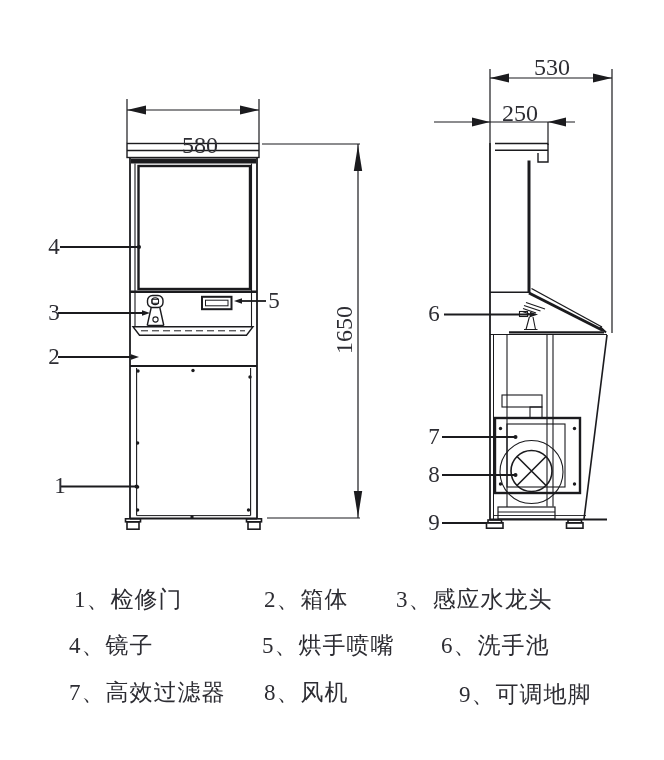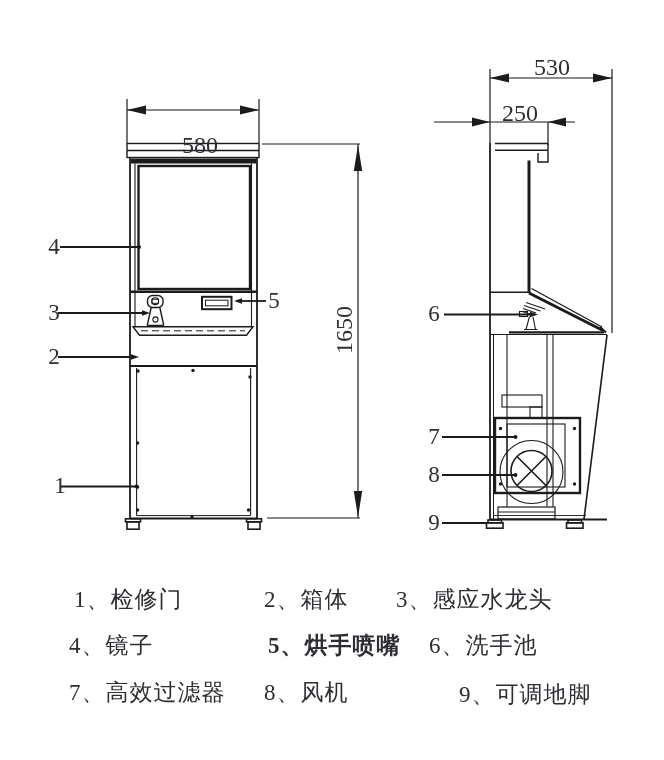--- a/index.html
+++ b/index.html
@@ -215,20 +215,20 @@
   <span class="t callout" style="left:423px;top:301px;">6</span>
   <span class="t callout" style="left:423px;top:424px;">7</span>
   <span class="t callout" style="left:423px;top:462px;">8</span>
   <span class="t callout" style="left:423px;top:510px;">9</span>
 
   <div>
     <span class="t legend-item" style="left:74px;top:584px;">1、检修门</span>
     <span class="t legend-item" style="left:264px;top:584px;">2、箱体</span>
     <span class="t legend-item" style="left:396px;top:584px;">3、感应水龙头</span>
     <span class="t legend-item" style="left:69px;top:630px;">4、镜子</span>
-    <span class="t legend-item" style="left:268px;top:630px;font-weight:bold;">5、烘手喷嘴</span>
-    <span class="t legend-item" style="left:429px;top:630px;">6、洗手池</span>
+    <span class="t legend-item" style="left:262px;top:630px;">5、烘手喷嘴</span>
+    <span class="t legend-item" style="left:441px;top:630px;">6、洗手池</span>
     <span class="t legend-item" style="left:69px;top:677px;">7、高效过滤器</span>
     <span class="t legend-item" style="left:264px;top:677px;">8、风机</span>
     <span class="t legend-item" style="left:431px;top:679px;margin-left:28px;">9、可调地脚</span>
   </div>
 
 </div>
 
 </body></html>

